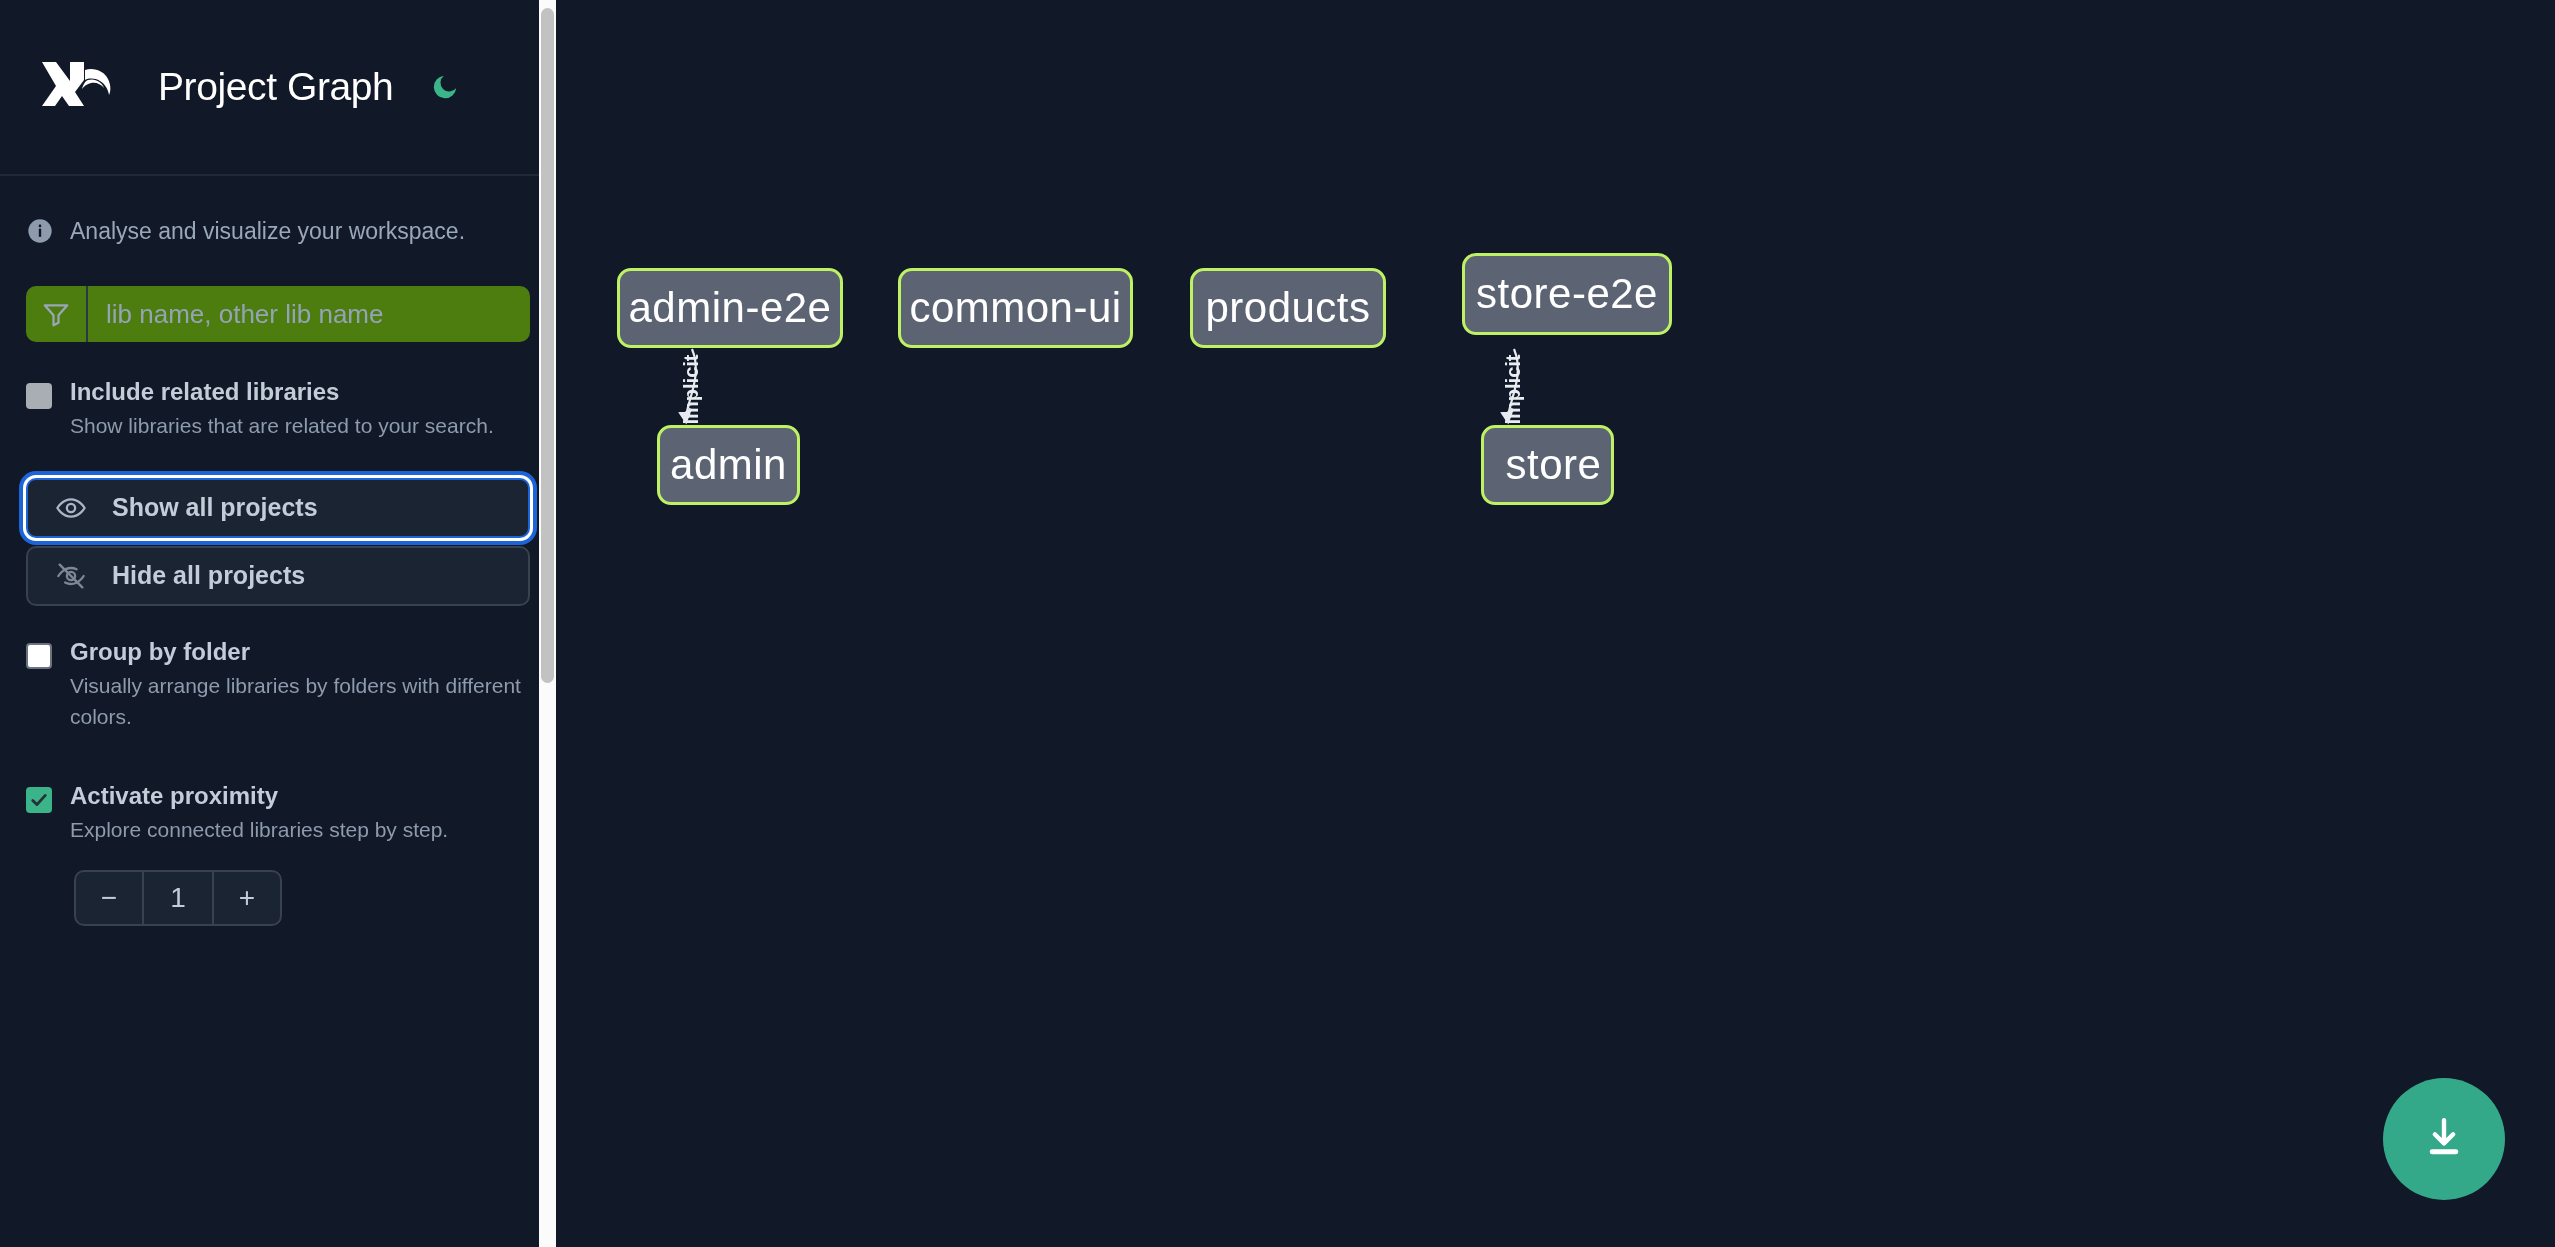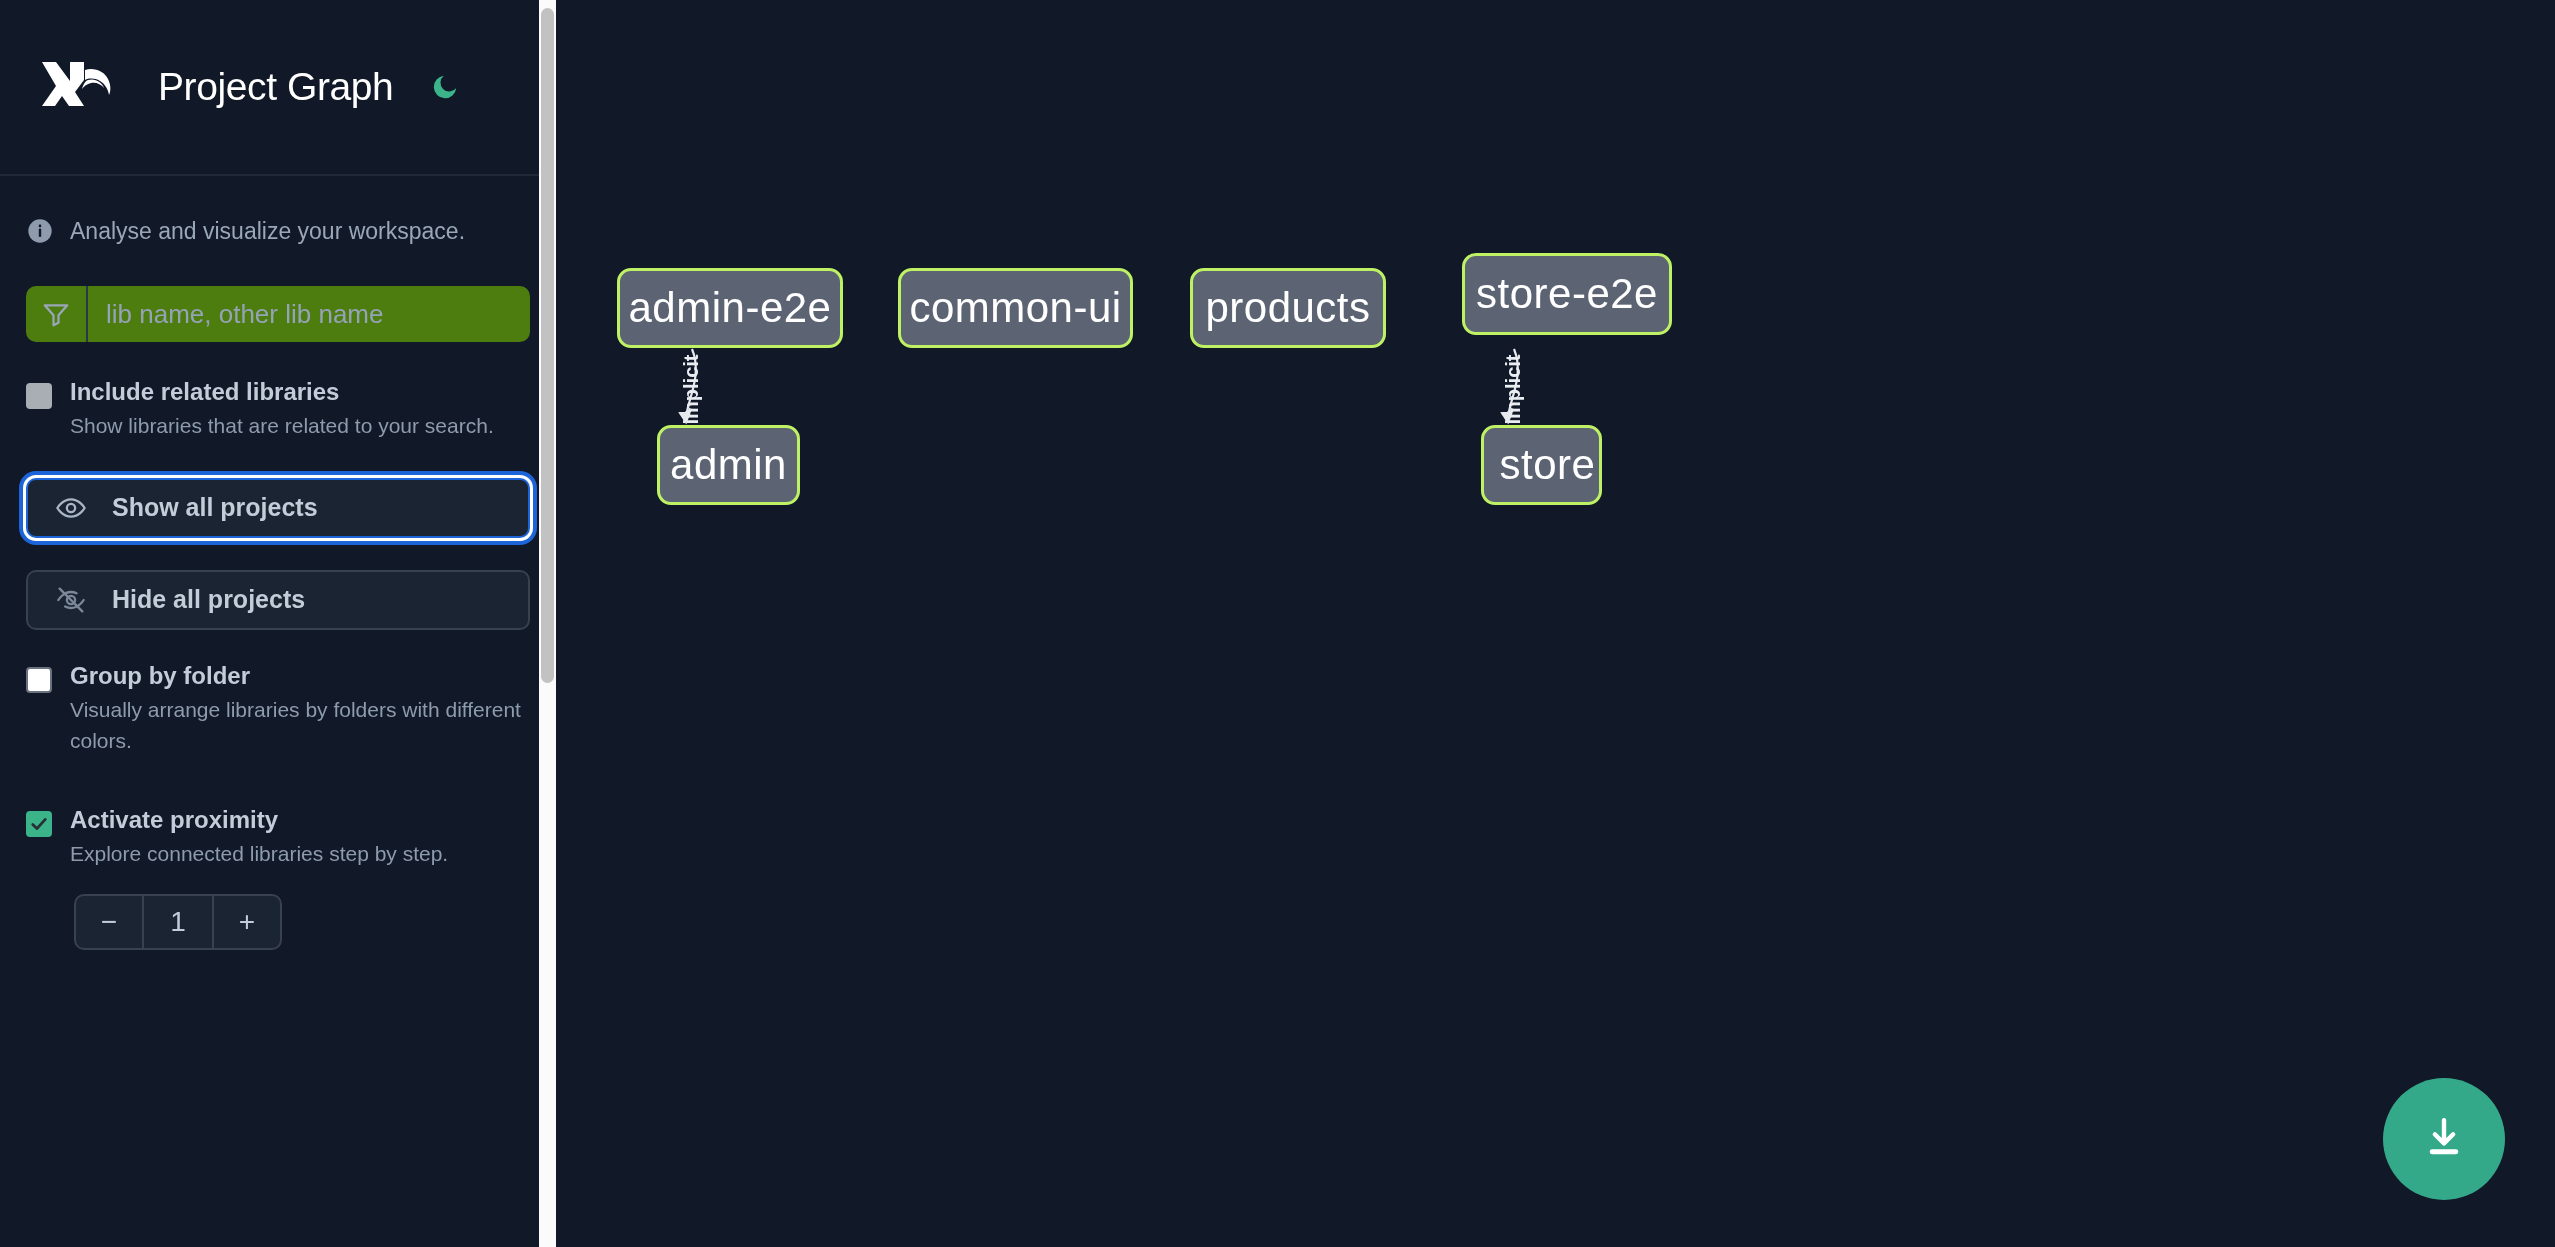--- a/index.html
+++ b/index.html
@@ -96,21 +96,21 @@
     border: 2px solid #37414f;
     border-radius: 10px;
     color: #c3cdda; font-size: 25px; font-weight: 700;
     cursor: pointer;
     font-family: "Liberation Sans", sans-serif;
   }
   .btn.focused {
     border-color: #1c64d8;
     box-shadow: 0 0 0 3px #ffffff, 0 0 0 7px #1c64d8;
   }
-  .btn-group { margin: 36px 0 30px 0; display: flex; flex-direction: column; gap: 32px; }
+  .btn-group { margin: 36px 0 30px 0; display: flex; flex-direction: column; gap: 8px; }
   .btn-icon { width: 34px; height: 34px; flex: 0 0 34px; display: flex; align-items: center; justify-content: center; }
 
   
   .stepper {
     display: flex;
     margin: 24px 0 0 48px;
     width: 208px; height: 56px;
     border: 2px solid #37414f;
     border-radius: 10px;
     background: #1b2433;
@@ -301,21 +301,21 @@
       </defs>
       <path d="M 136 349 C 148 378 128 405 130 422" fill="none" stroke="#e6e9ee" stroke-width="2.2" marker-end="url(#arrow)"></path>
       <path d="M 958 349 C 970 378 950 405 952 422" fill="none" stroke="#e6e9ee" stroke-width="2.2" marker-end="url(#arrow)"></path>
     </svg>
 
     <div class="node" style="left:61px;  top:268px; width:226px; height:80px;">admin-e2e</div>
     <div class="node" style="left:342px; top:268px; width:235px; height:80px;">common-ui</div>
     <div class="node" style="left:634px; top:268px; width:196px; height:80px;">products</div>
     <div class="node" style="left:882px; top:253px; width:210px; height:82px;margin-left:24px;">store-e2e</div>
     <div class="node" style="left:101px; top:425px; width:143px; height:80px;">admin</div>
-    <div class="node" style="left:925px; top:425px; width:121px; height:80px;padding-left:12px;">store</div>
+    <div class="node" style="left:925px; top:425px; width:133px; height:80px;padding-left:12px;">store</div>
 
     <div class="edge-label" style="left:100px; top:378px;">implicit</div>
     <div class="edge-label" style="left:922px; top:378px;">implicit</div>
 
     <button class="fab">
       <span>
         <svg width="50" height="50" viewBox="0 0 24 24" aria-hidden="true">
           <path d="M12 3.5v10.5M7.6 10.2 12 14.6l4.4-4.4" fill="none" stroke="#ffffff" stroke-width="2.1" stroke-linecap="round" stroke-linejoin="round"></path>
           <line x1="6.3" y1="18.6" x2="17.7" y2="18.6" stroke="#ffffff" stroke-width="2.3" stroke-linecap="round"></line>
         </svg>

